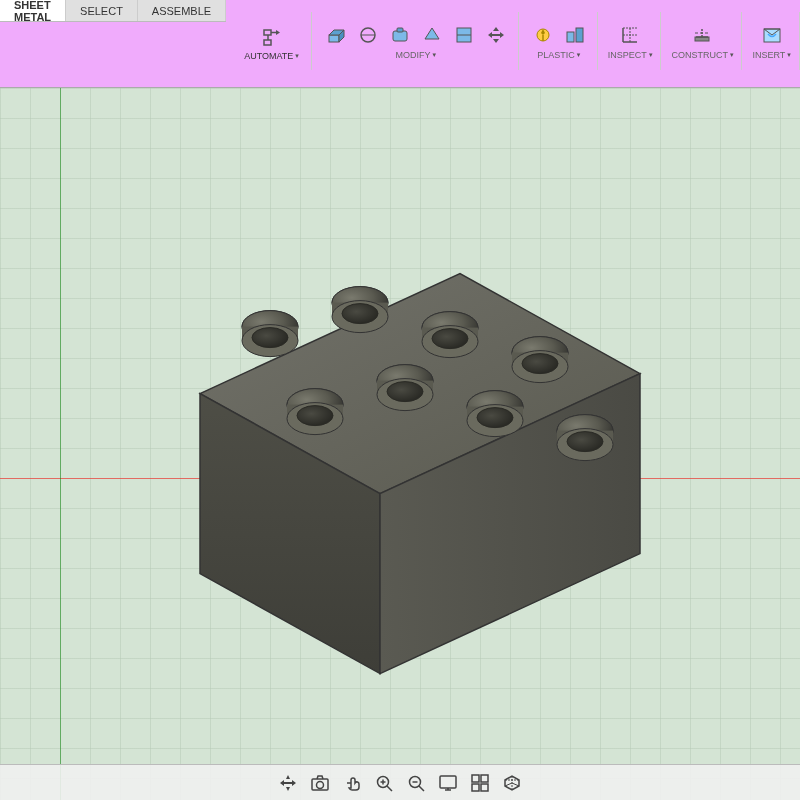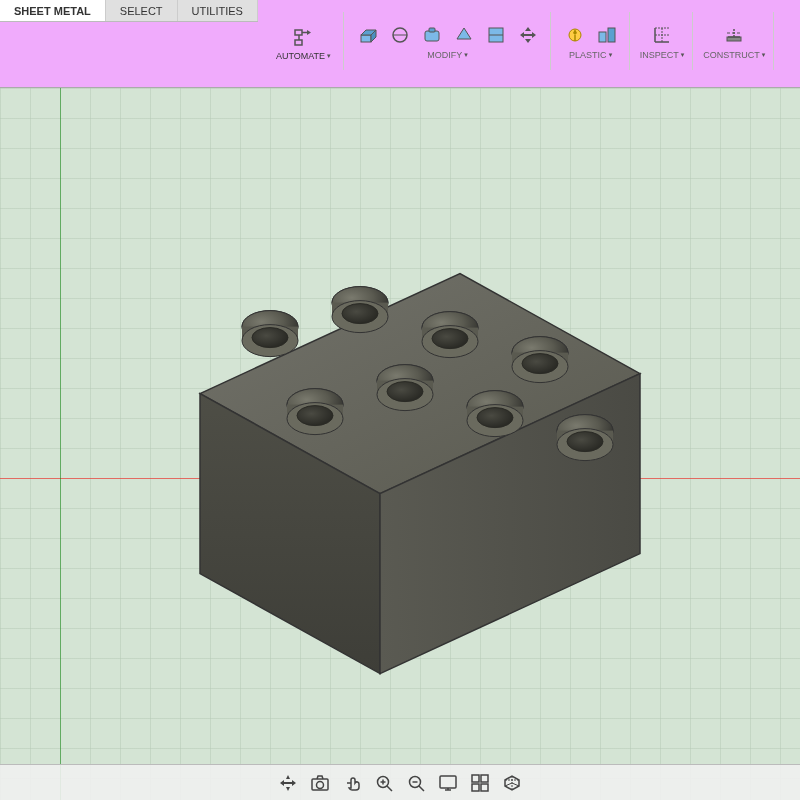--- a/index.html
+++ b/index.html
@@ -192,21 +192,21 @@
 
   </style>
 </head>
 <body>
 
 <div id="toolbar">
 
   <div id="tab-bar">
     <div class="tab-item">SHEET METAL</div>
     <div class="tab-item">SELECT</div>
-    <div class="tab-item">UTILITIES</div>
+    <div class="tab-item">ASSEMBLE</div>
   </div>
 
   <div id="ribbon">
 
     <div class="ribbon-group">
       <div class="ribbon-btn">
         <div class="icon-box">
           <svg width="28" height="28" viewBox="0 0 28 28">
             <rect x="6" y="8" width="7" height="5" fill="none" stroke="#555" stroke-width="1.5"></rect>
             <line x1="13" y1="10.5" x2="18" y2="10.5" stroke="#555" stroke-width="1.5"></line>
@@ -339,20 +339,37 @@
             </svg>
           </div>
         </div>
       </div>
       <div class="group-label">
         <span>CONSTRUCT</span>
         <span class="chevron">▾</span>
       </div>
     </div>
 
+    <div class="ribbon-group">
+      <div class="ribbon-icons">
+        <div class="ribbon-btn">
+          <div class="icon-sm">
+            <svg width="20" height="20" viewBox="0 0 20 20">
+              <rect x="2" y="4" width="16" height="13" fill="#aaddff" stroke="#555" stroke-width="1"></rect>
+              <polygon points="2,4 10,10 18,4" fill="none" stroke="#555" stroke-width="1"></polygon>
+              <path d="M6 9 Q10 14 14 9" fill="none" stroke="#44aaff" stroke-width="1.5"></path>
+            </svg>
+          </div>
+        </div>
+      </div>
+      <div class="group-label">
+        <span>INSERT</span>
+        <span class="chevron">▾</span>
+      </div>
+    </div>
 
 
   </div>
 </div>
 
 <div id="viewport">
   <div id="grid-bg"></div>
   <div id="axis-h"></div>
   <div id="axis-v"></div>
 

